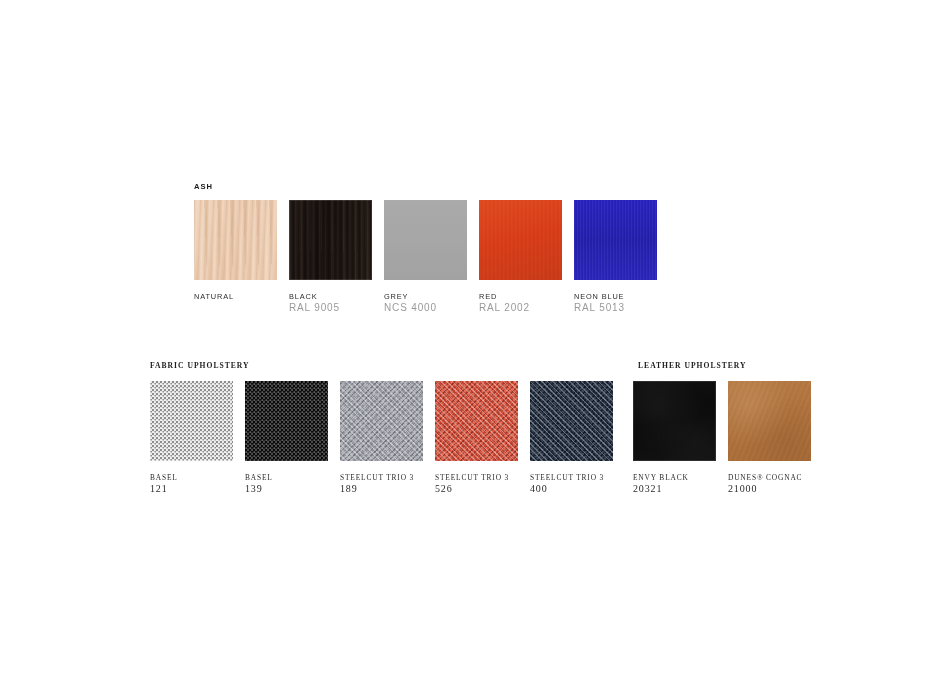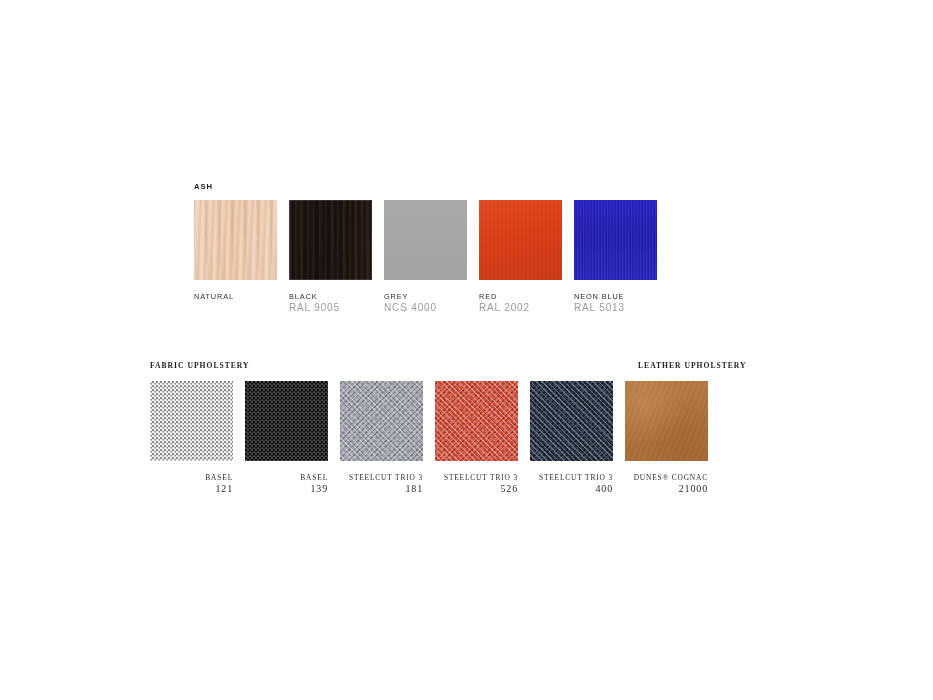--- a/index.html
+++ b/index.html
@@ -236,21 +236,20 @@
 
   .brand-leather {
     position: absolute;
     left: 488px;
     top: 0;
   }
 
   .fabric-swatch-row {
     display: flex;
     margin-top: 10px;
-    text-align: right;
   }
 
   .fabric-swatch-row .swatch-cell { margin-right: 12px; }
   .fabric-swatch-row .swatch-cell.gap-leather { margin-left: 8px; }
 </style>
 </head>
 <body>
 
 <div class="board">
 
@@ -326,40 +325,47 @@
         <div class="swatch-caption">
           <div class="cap-name">BASEL</div>
           <div class="cap-code dark">139</div>
         </div>
       </div>
 
       <div class="swatch-cell">
         <div class="swatch mat-steel105 weave-diag"></div>
         <div class="swatch-caption">
           <div class="cap-name">STEELCUT TRIO 3</div>
-          <div class="cap-code dark">181</div>
+          <div class="cap-code dark">189</div>
         </div>
       </div>
 
       <div class="swatch-cell">
         <div class="swatch mat-steel526 weave-diag"></div>
         <div class="swatch-caption">
           <div class="cap-name">STEELCUT TRIO 3</div>
           <div class="cap-code dark">526</div>
         </div>
       </div>
 
       <div class="swatch-cell">
         <div class="swatch mat-steel796 weave-diag"></div>
         <div class="swatch-caption">
           <div class="cap-name">STEELCUT TRIO 3</div>
           <div class="cap-code dark">400</div>
         </div>
       </div>
 
+      <div class="swatch-cell gap-leather">
+        <div class="swatch mat-envyblack"></div>
+        <div class="swatch-caption">
+          <div class="cap-name">ENVY BLACK</div>
+          <div class="cap-code dark">20321</div>
+        </div>
+      </div>
 
       <div class="swatch-cell">
         <div class="swatch mat-cognac"></div>
         <div class="swatch-caption">
           <div class="cap-name">DUNES® COGNAC</div>
           <div class="cap-code dark">21000</div>
         </div>
       </div>
 
     </div>

